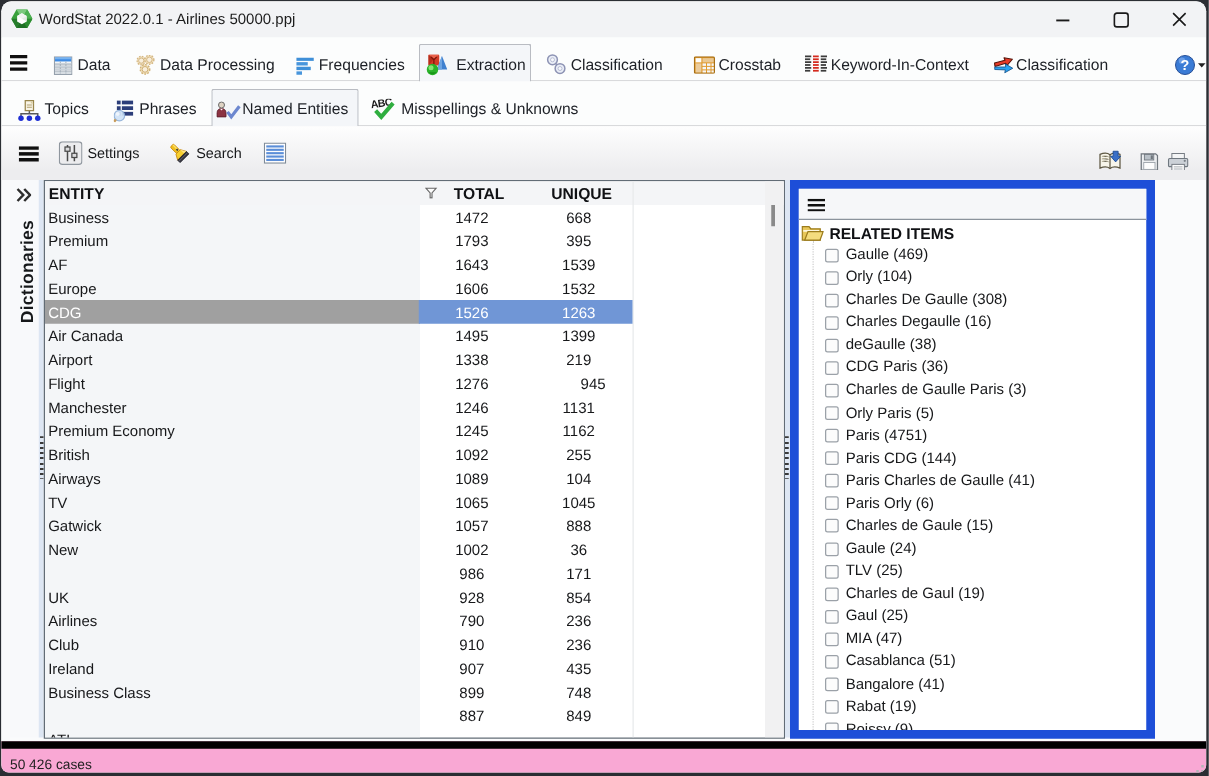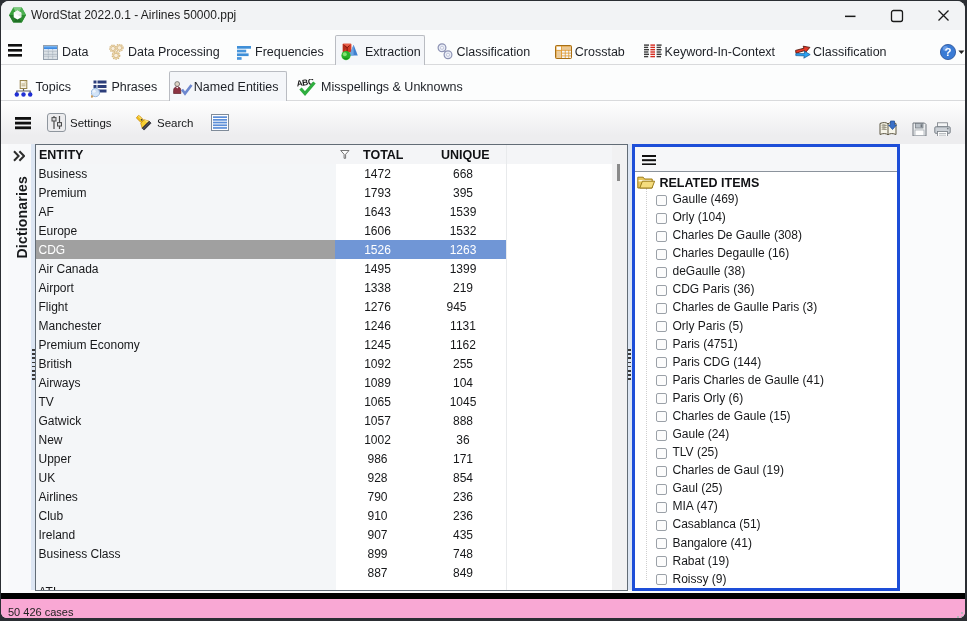--- a/index.html
+++ b/index.html
@@ -10,21 +10,21 @@
 #subrow{left:0;top:64px;width:100%;height:36px;background:#fcfdfd;border-bottom:1px solid #d9dadc}
 #toolbar{left:0;top:100px;width:100%;height:35px;background:linear-gradient(#fefefe,#ededef)}
 #content{left:0;top:135px;width:100%;height:457px;background:#fafbfc}
 #status{left:0;top:592px;width:100%;height:41px;background:#f9a8d4;border-top:6px solid #000000}
 .tabtxt{position:absolute;font-size:12.5px;color:#1d2026;white-space:nowrap}
 .seltab{position:absolute;background:#f4f6f9;border:1px solid #b9bcc2;border-bottom:none;border-radius:2px 2px 0 0}
 #sidebar{left:7px;top:143px;width:24px;height:446px;background:#f8f9fb}
 #split1{left:30px;top:143px;width:4px;height:446px;background:#dde6f3}
 #tablepane{left:33.5px;top:143px;width:593px;height:447px;background:#fff;border:1px solid #626c76;overflow:hidden}
 #split2{left:626.5px;top:143px;width:4px;height:446px;background:#dde6f3}
-#rpanel{left:630.5px;top:143px;width:268px;height:447px;background:#fff;border:3px solid #1d4ed8;overflow:hidden}
+#rpanel{left:630.5px;top:143px;width:292px;height:447px;background:#fff;border:7px solid #1d4ed8;overflow:hidden}
 .vtxt{position:absolute;transform:rotate(-90deg);transform-origin:center;font-weight:bold;font-size:14px;letter-spacing:0.2px;color:#16181a;white-space:nowrap}
 .th{position:absolute;font-weight:bold;font-size:12.5px;color:#101114;white-space:nowrap}
 .tr{position:absolute;left:0;width:592px;height:19px;line-height:20.5px;font-size:12px;color:#17181a}
 .te{position:absolute;left:0;top:0;width:300px;height:19px;padding-left:3px;overflow:hidden}
 .tn{position:absolute;top:0;height:19px;text-align:center}
 .selg{background:#a0a0a0;color:#fff}
 .selb{background:#7096d6;color:#fff}
 .ri{position:absolute;left:0;height:18px;font-size:12px;color:#17181a}
 .cb{position:absolute;left:21px;width:11px;height:11px;border:1px solid #9ba1a8;border-radius:2px;background:#fcfcfc}
 .rt{position:absolute;left:38px;top:1px;white-space:nowrap}
@@ -338,21 +338,21 @@
         <div class="tn" style="left:384.5px;width:86px">1399</div>
       </div>
 <div class="tr" style="top:133px">
         <div class="te">Airport</div>
         <div class="tn" style="left:299.5px;width:85px">1338</div>
         <div class="tn" style="left:384.5px;width:86px">219</div>
       </div>
 <div class="tr" style="top:152px">
         <div class="te">Flight</div>
         <div class="tn" style="left:299.5px;width:85px">1276</div>
-        <div class="tn" style="left:378px;width:86px">945</div>
+        <div class="tn" style="left:396px;width:86px">945</div>
       </div>
 <div class="tr" style="top:171px">
         <div class="te">Manchester</div>
         <div class="tn" style="left:299.5px;width:85px">1246</div>
         <div class="tn" style="left:384.5px;width:86px">1131</div>
       </div>
 <div class="tr" style="top:190px">
         <div class="te">Premium Economy</div>
         <div class="tn" style="left:299.5px;width:85px">1245</div>
         <div class="tn" style="left:384.5px;width:86px">1162</div>
@@ -376,21 +376,20 @@
         <div class="te">Gatwick</div>
         <div class="tn" style="left:299.5px;width:85px">1057</div>
         <div class="tn" style="left:384.5px;width:86px">888</div>
       </div>
 <div class="tr" style="top:285px">
         <div class="te">New</div>
         <div class="tn" style="left:299.5px;width:85px">1002</div>
         <div class="tn" style="left:384.5px;width:86px">36</div>
       </div>
 <div class="tr" style="top:304px">
-        <div class="te">Upper</div>
         <div class="tn" style="left:299.5px;width:85px">986</div>
         <div class="tn" style="left:384.5px;width:86px">171</div>
       </div>
 <div class="tr" style="top:323px">
         <div class="te">UK</div>
         <div class="tn" style="left:299.5px;width:85px">928</div>
         <div class="tn" style="left:384.5px;width:86px">854</div>
       </div>
 <div class="tr" style="top:342px">
         <div class="te">Airlines</div>

